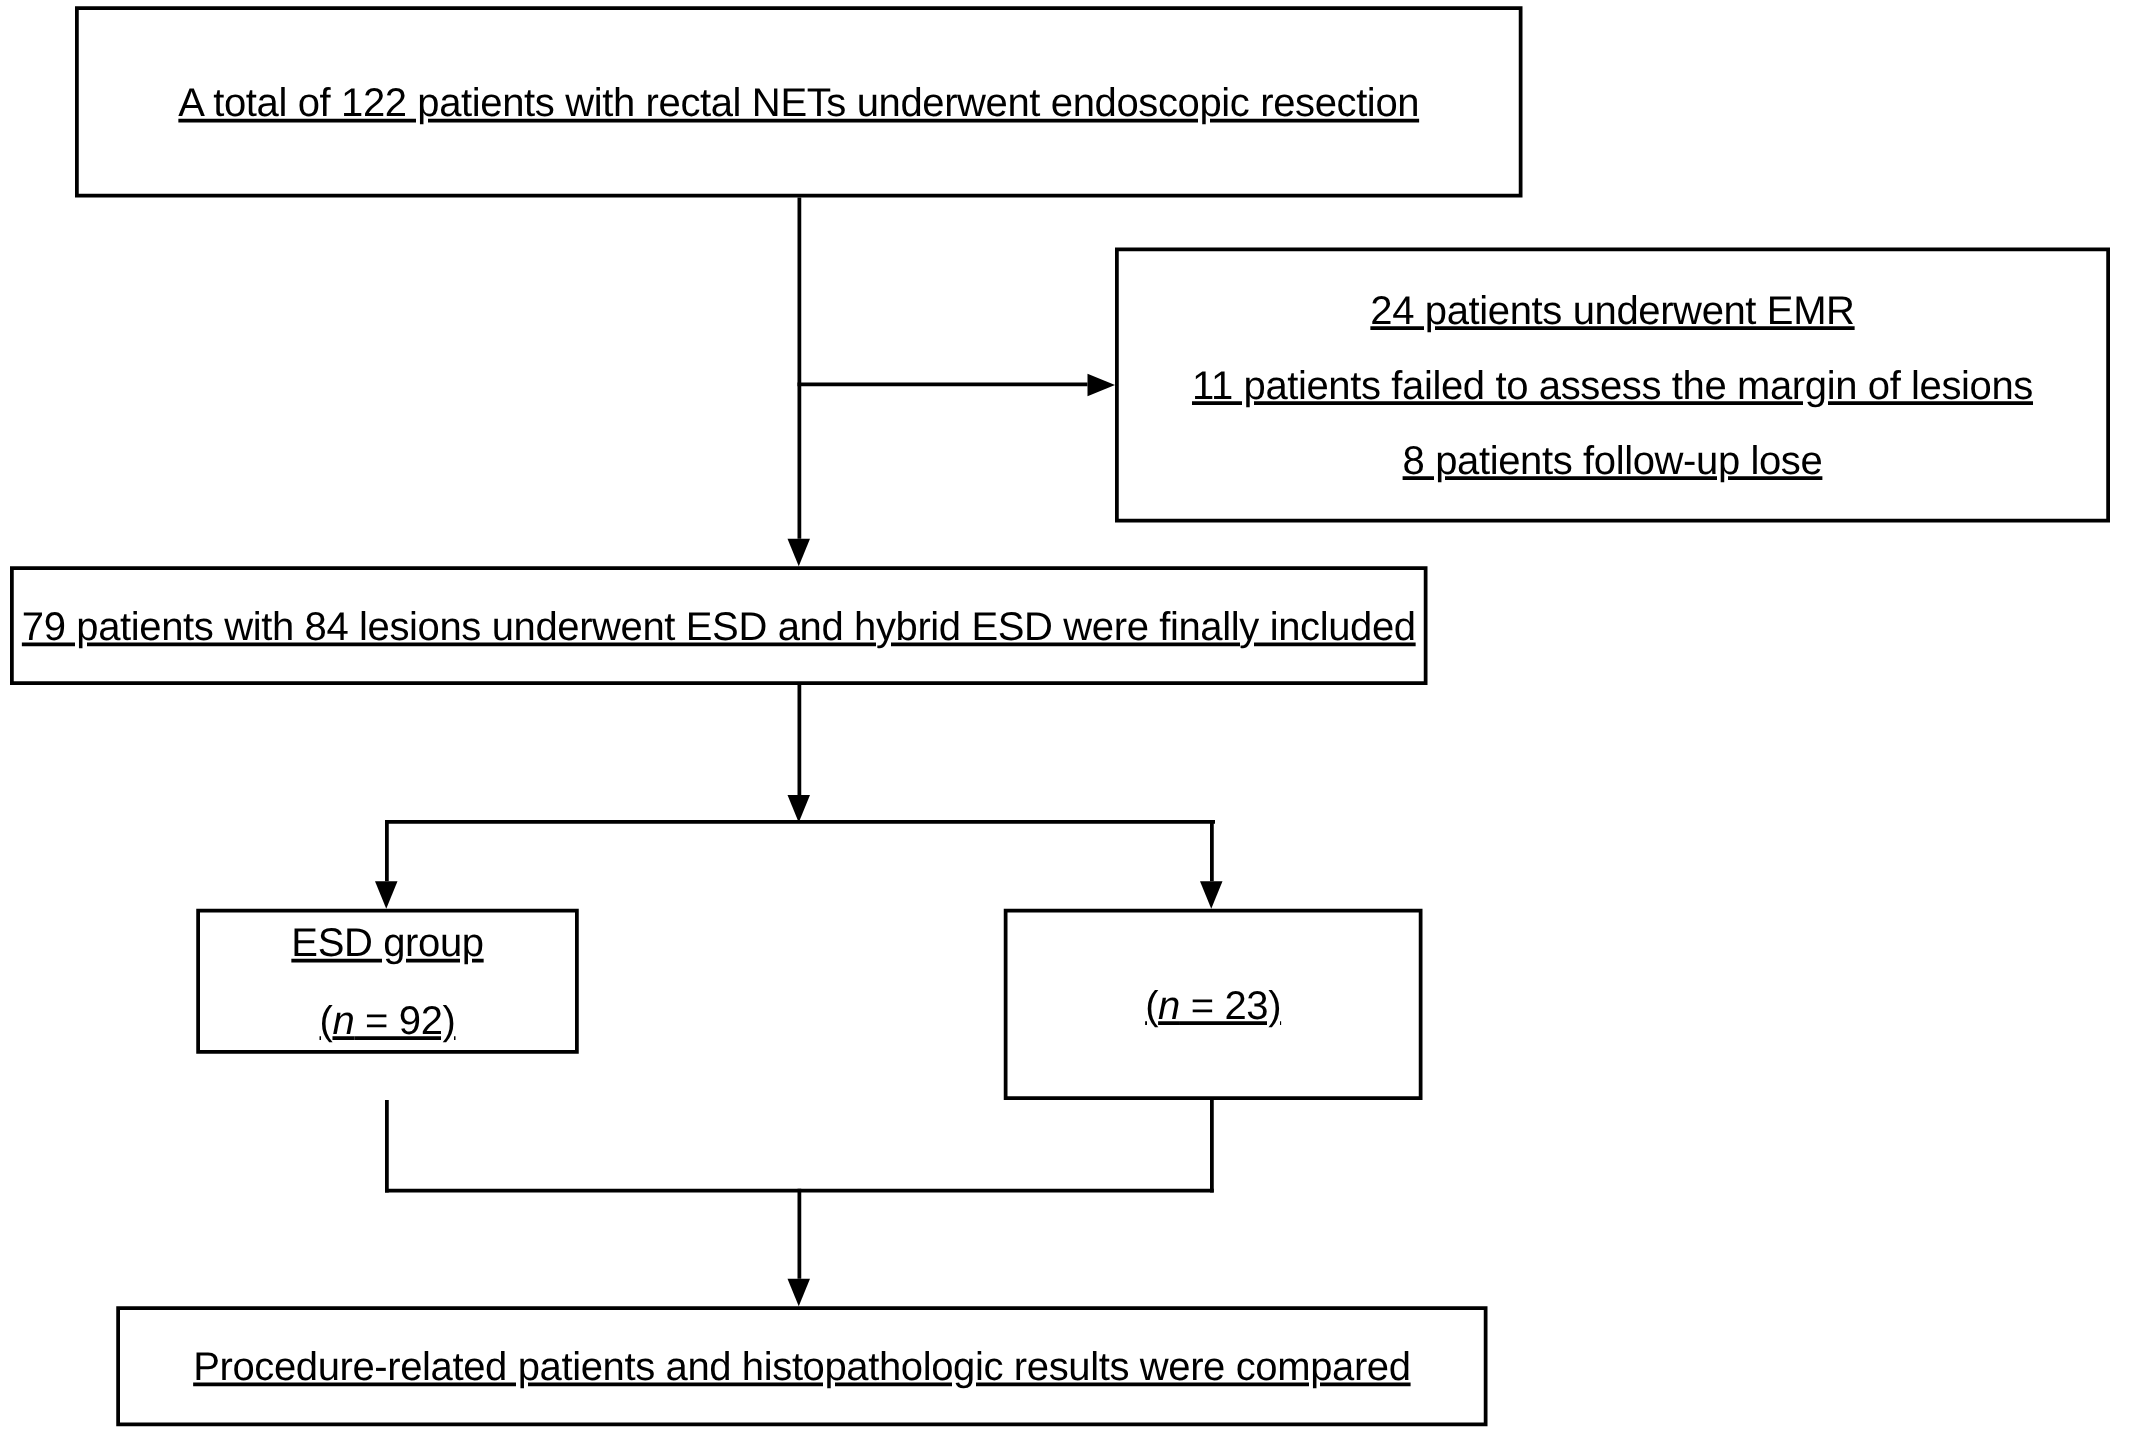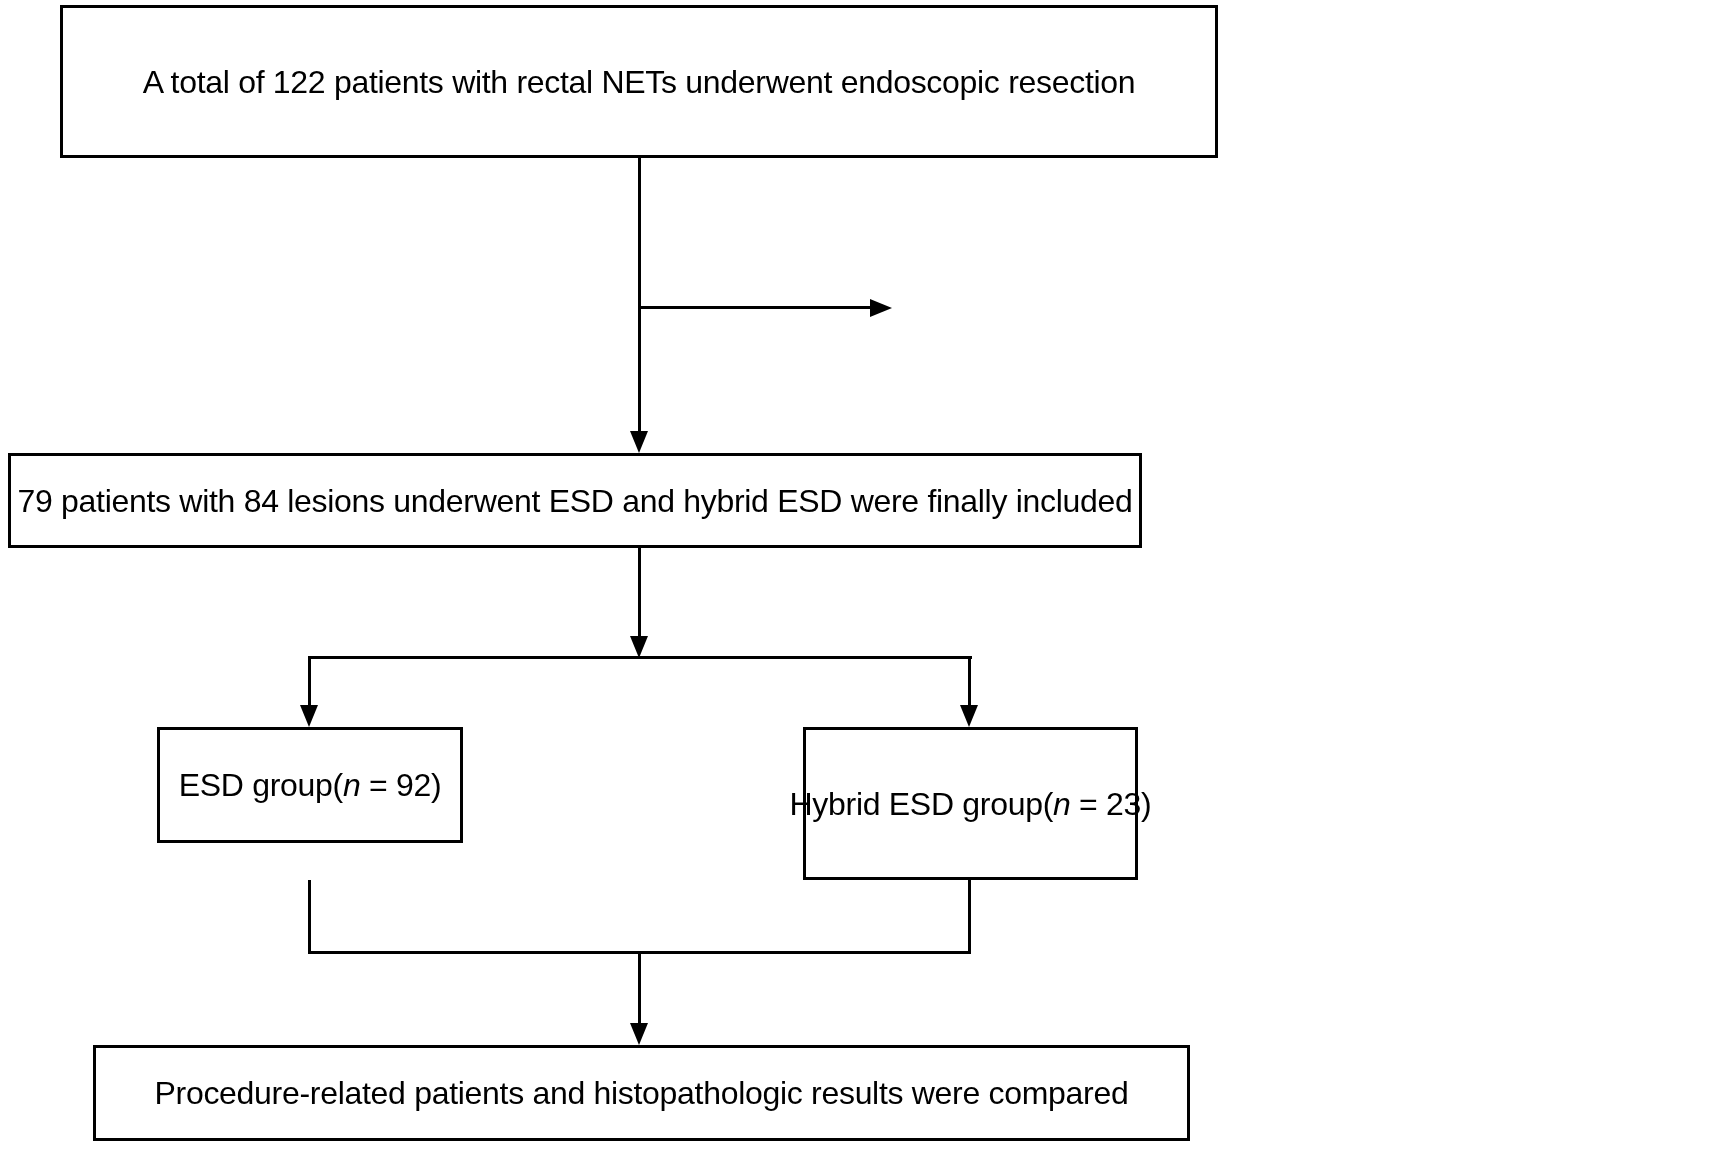--- a/index.html
+++ b/index.html
@@ -15,26 +15,27 @@
     font-family:"Liberation Sans","DejaVu Sans",sans-serif;
     color:var(--line-color);
     overflow:hidden;
   }
   .box{
     position:absolute;
     box-sizing:border-box;
     border:3px solid var(--line-color);
     background:var(--bg-color);
     display:flex;
-    flex-direction:row;
+    flex-direction:column;
     justify-content:center;
     align-items:center;
     text-align:center;
     font-size:32px;
     letter-spacing:-0.3px;
+    text-decoration:underline;
   }
   .box .tline{
     white-space:nowrap;
   }
   .lh60 .tline{line-height:60px;}
   .lh62 .tline{line-height:62px;}
   .single .tline{line-height:36px;}
   .ital{font-style:italic;}
   .cline{
     position:absolute;
@@ -57,32 +58,36 @@
 </style>
 </head>
 <body>
 
 <div class="canvas">
 
   <div class="box lh60" style="left:60px;top:5px;width:1158px;height:153px;">
     <div class="tline">A total of 122 patients with rectal NETs underwent endoscopic resection</div>
   </div>
 
+  <div class="box lh60" style="left:892px;top:198px;width:796px;height:220px;">
+    <div class="tline">24 patients underwent EMR</div>
+    <div class="tline">11 patients failed to assess the margin of lesions</div>
+    <div class="tline">8 patients follow-up lose</div>
+  </div>
 
   <div class="box single" style="left:8px;top:453px;width:1134px;height:95px;">
     <div class="tline">79 patients with 84 lesions underwent ESD and hybrid ESD were finally included</div>
   </div>
 
   <div class="box lh62" style="left:157px;top:727px;width:306px;height:116px;">
     <div class="tline">ESD group</div>
     <div class="tline"><span>(</span><span class="ital">n</span><span> = 92)</span></div>
   </div>
 
   <div class="box lh62" style="left:803px;top:727px;width:335px;height:153px;">
-    <div class="tline">Hybrid ESD group</div>
     <div class="tline"><span>(</span><span class="ital">n</span><span> = 23)</span></div>
   </div>
 
   <div class="box single" style="left:93px;top:1045px;width:1097px;height:96px;">
     <div class="tline">Procedure-related patients and histopathologic results were compared</div>
   </div>
 
   <div class="cline" style="left:638px;top:158px;width:3px;height:273px;"></div>
   <div class="arrow-down" style="left:630px;top:431px;"></div>
 

